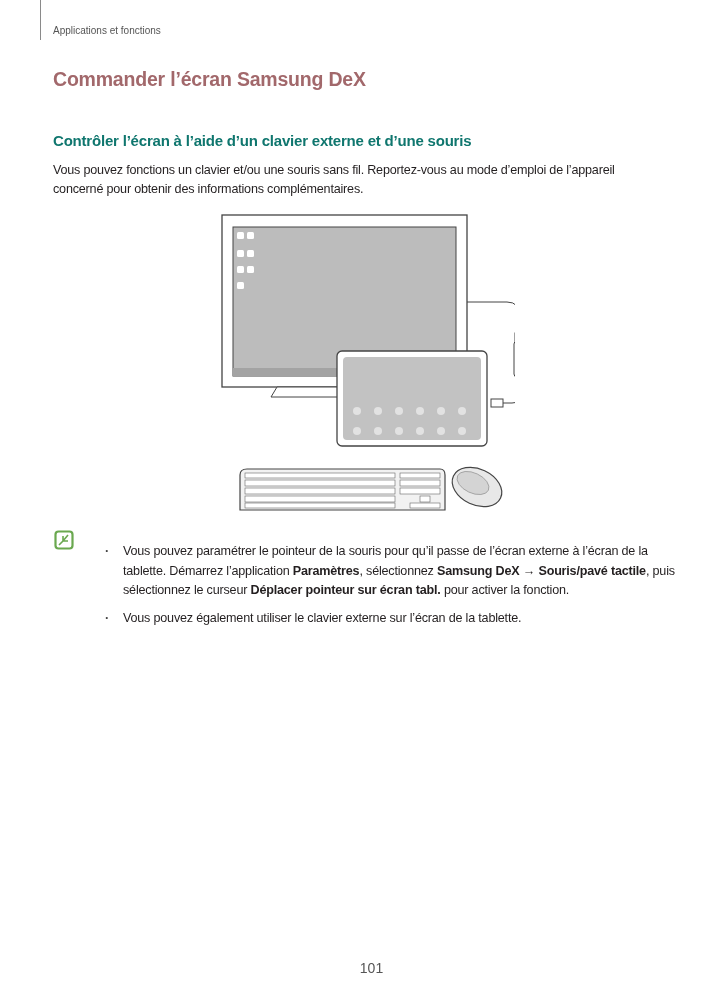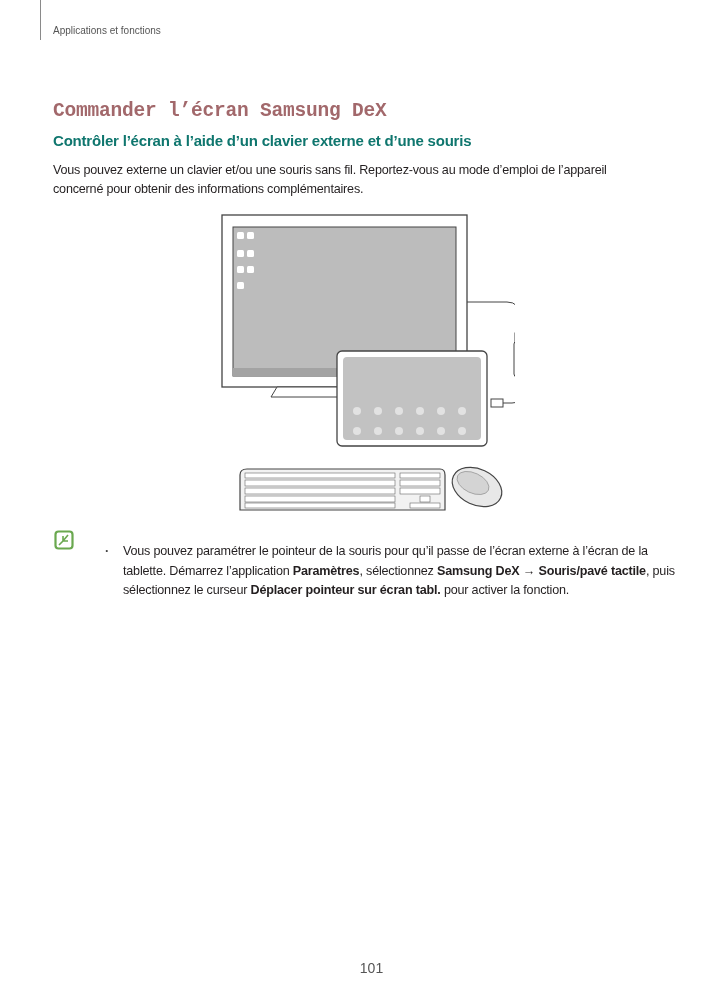--- a/index.html
+++ b/index.html
@@ -1,36 +1,36 @@
 <!DOCTYPE html>
 <html><head>
 <meta charset="utf-8">
 <style>
   html, body { margin:0; padding:0; background:#fff; }
   body { width:703px; height:994px; position:relative; overflow:hidden; font-family:"Liberation Sans", sans-serif; color:#231f20; }
   .margin-line { position:absolute; left:40px; top:0; width:1px; height:40px; background:#8a8a8a; }
   .section { position:absolute; left:53px; top:25px; font-size:10px; color:#555; }
-  .title { position:absolute; left:53px; top:100px; font-size:19.5px; font-weight:bold; color:#a2686b; letter-spacing:-0.2px;font-family:Liberation Mono, monospace; }
+  .title { position:absolute; left:53px; top:68px; font-size:19.5px; font-weight:bold; color:#a2686b; letter-spacing:-0.2px; }
   .subtitle { position:absolute; left:53px; top:132px; font-size:15px; font-weight:bold; color:#0f766e; letter-spacing:-0.2px; }
   .intro { position:absolute; left:53px; top:161px; width:600px; font-size:12.6px; line-height:19px; color:#231f20; letter-spacing:-0.2px; }
   .figure { position:absolute; left:215px; top:205px; width:300px; height:310px; }
   .note-icon { position:absolute; left:54px; top:530px; width:20px; height:20px; }
   .notes { position:absolute; left:90px; top:527px; width:570px; margin:15px; padding:0; list-style:none; font-size:12.6px; line-height:19.5px; letter-spacing:-0.2px; }
   .notes li { position:relative; padding-left:18px; margin-bottom:8px; }
   .notes li::before { content:"·"; position:absolute; left:0; top:0; color:#444; font-weight:bold; }
   .page-num { position:absolute; left:0; width:703px; top:960px; text-align:center; font-size:14px; color:#555;padding-left:20px; }
 </style>
 </head>
 <body>
 
 <div class="margin-line"></div>
 <div class="section">Applications et fonctions</div>
 <div class="title">Commander l’écran Samsung DeX</div>
 <div class="subtitle">Contrôler l’écran à l’aide d’un clavier externe et d’une souris</div>
-<div class="intro">Vous pouvez externe un clavier et/ou une souris sans fil. Reportez-vous au mode d’emploi de l’appareil concerné pour obtenir des informations complémentaires.</div>
+<div class="intro">Vous pouvez fonctions un clavier et/ou une souris sans fil. Reportez-vous au mode d’emploi de l’appareil concerné pour obtenir des informations complémentaires.</div>
 
 <svg class="figure" viewBox="0 0 300 310">
   <g>
     <rect x="7" y="10" width="245" height="172" fill="#fff" stroke="#444" stroke-width="1.3"></rect>
     <rect x="18" y="22" width="223" height="149" fill="#bcbcbc" stroke="#444" stroke-width="1"></rect>
     <rect x="18" y="163" width="223" height="8" fill="#a3a3a3"></rect>
     <rect x="22" y="27" width="7" height="7" rx="1.5" fill="#fff"></rect>
       <rect x="32" y="27" width="7" height="7" rx="1.5" fill="#fff"></rect>
     <rect x="22" y="45" width="7" height="7" rx="1.5" fill="#fff"></rect>
       <rect x="32" y="45" width="7" height="7" rx="1.5" fill="#fff"></rect>
@@ -85,15 +85,16 @@
   </g>
 </svg>
 
 <svg class="note-icon" viewBox="0 0 20 20">
   <rect x="1.5" y="1.5" width="17" height="17" rx="3" fill="#fff" stroke="#6aa84f" stroke-width="2.2"></rect>
   <path d="M5,15 L9,11 L14,5 M9,11 L9,6 M9,11 L14,11" fill="none" stroke="#6aa84f" stroke-width="1.6"></path>
 </svg>
 
 <ul class="notes">
   <li><span>Vous pouvez paramétrer le pointeur de la souris pour qu’il passe de l’écran externe à l’écran de la tablette. Démarrez l’application </span><b>Paramètres</b><span>, sélectionnez </span><b>Samsung DeX</b><span> → </span><b>Souris/pavé tactile</b><span>, puis sélectionnez le curseur </span><b>Déplacer pointeur sur écran tabl.</b><span> pour activer la fonction.</span></li>
+  <li><span>Vous pouvez également utiliser le clavier externe sur l’écran de la tablette.</span></li>
 </ul>
 
 <div class="page-num">101</div>
 
 </body></html>

